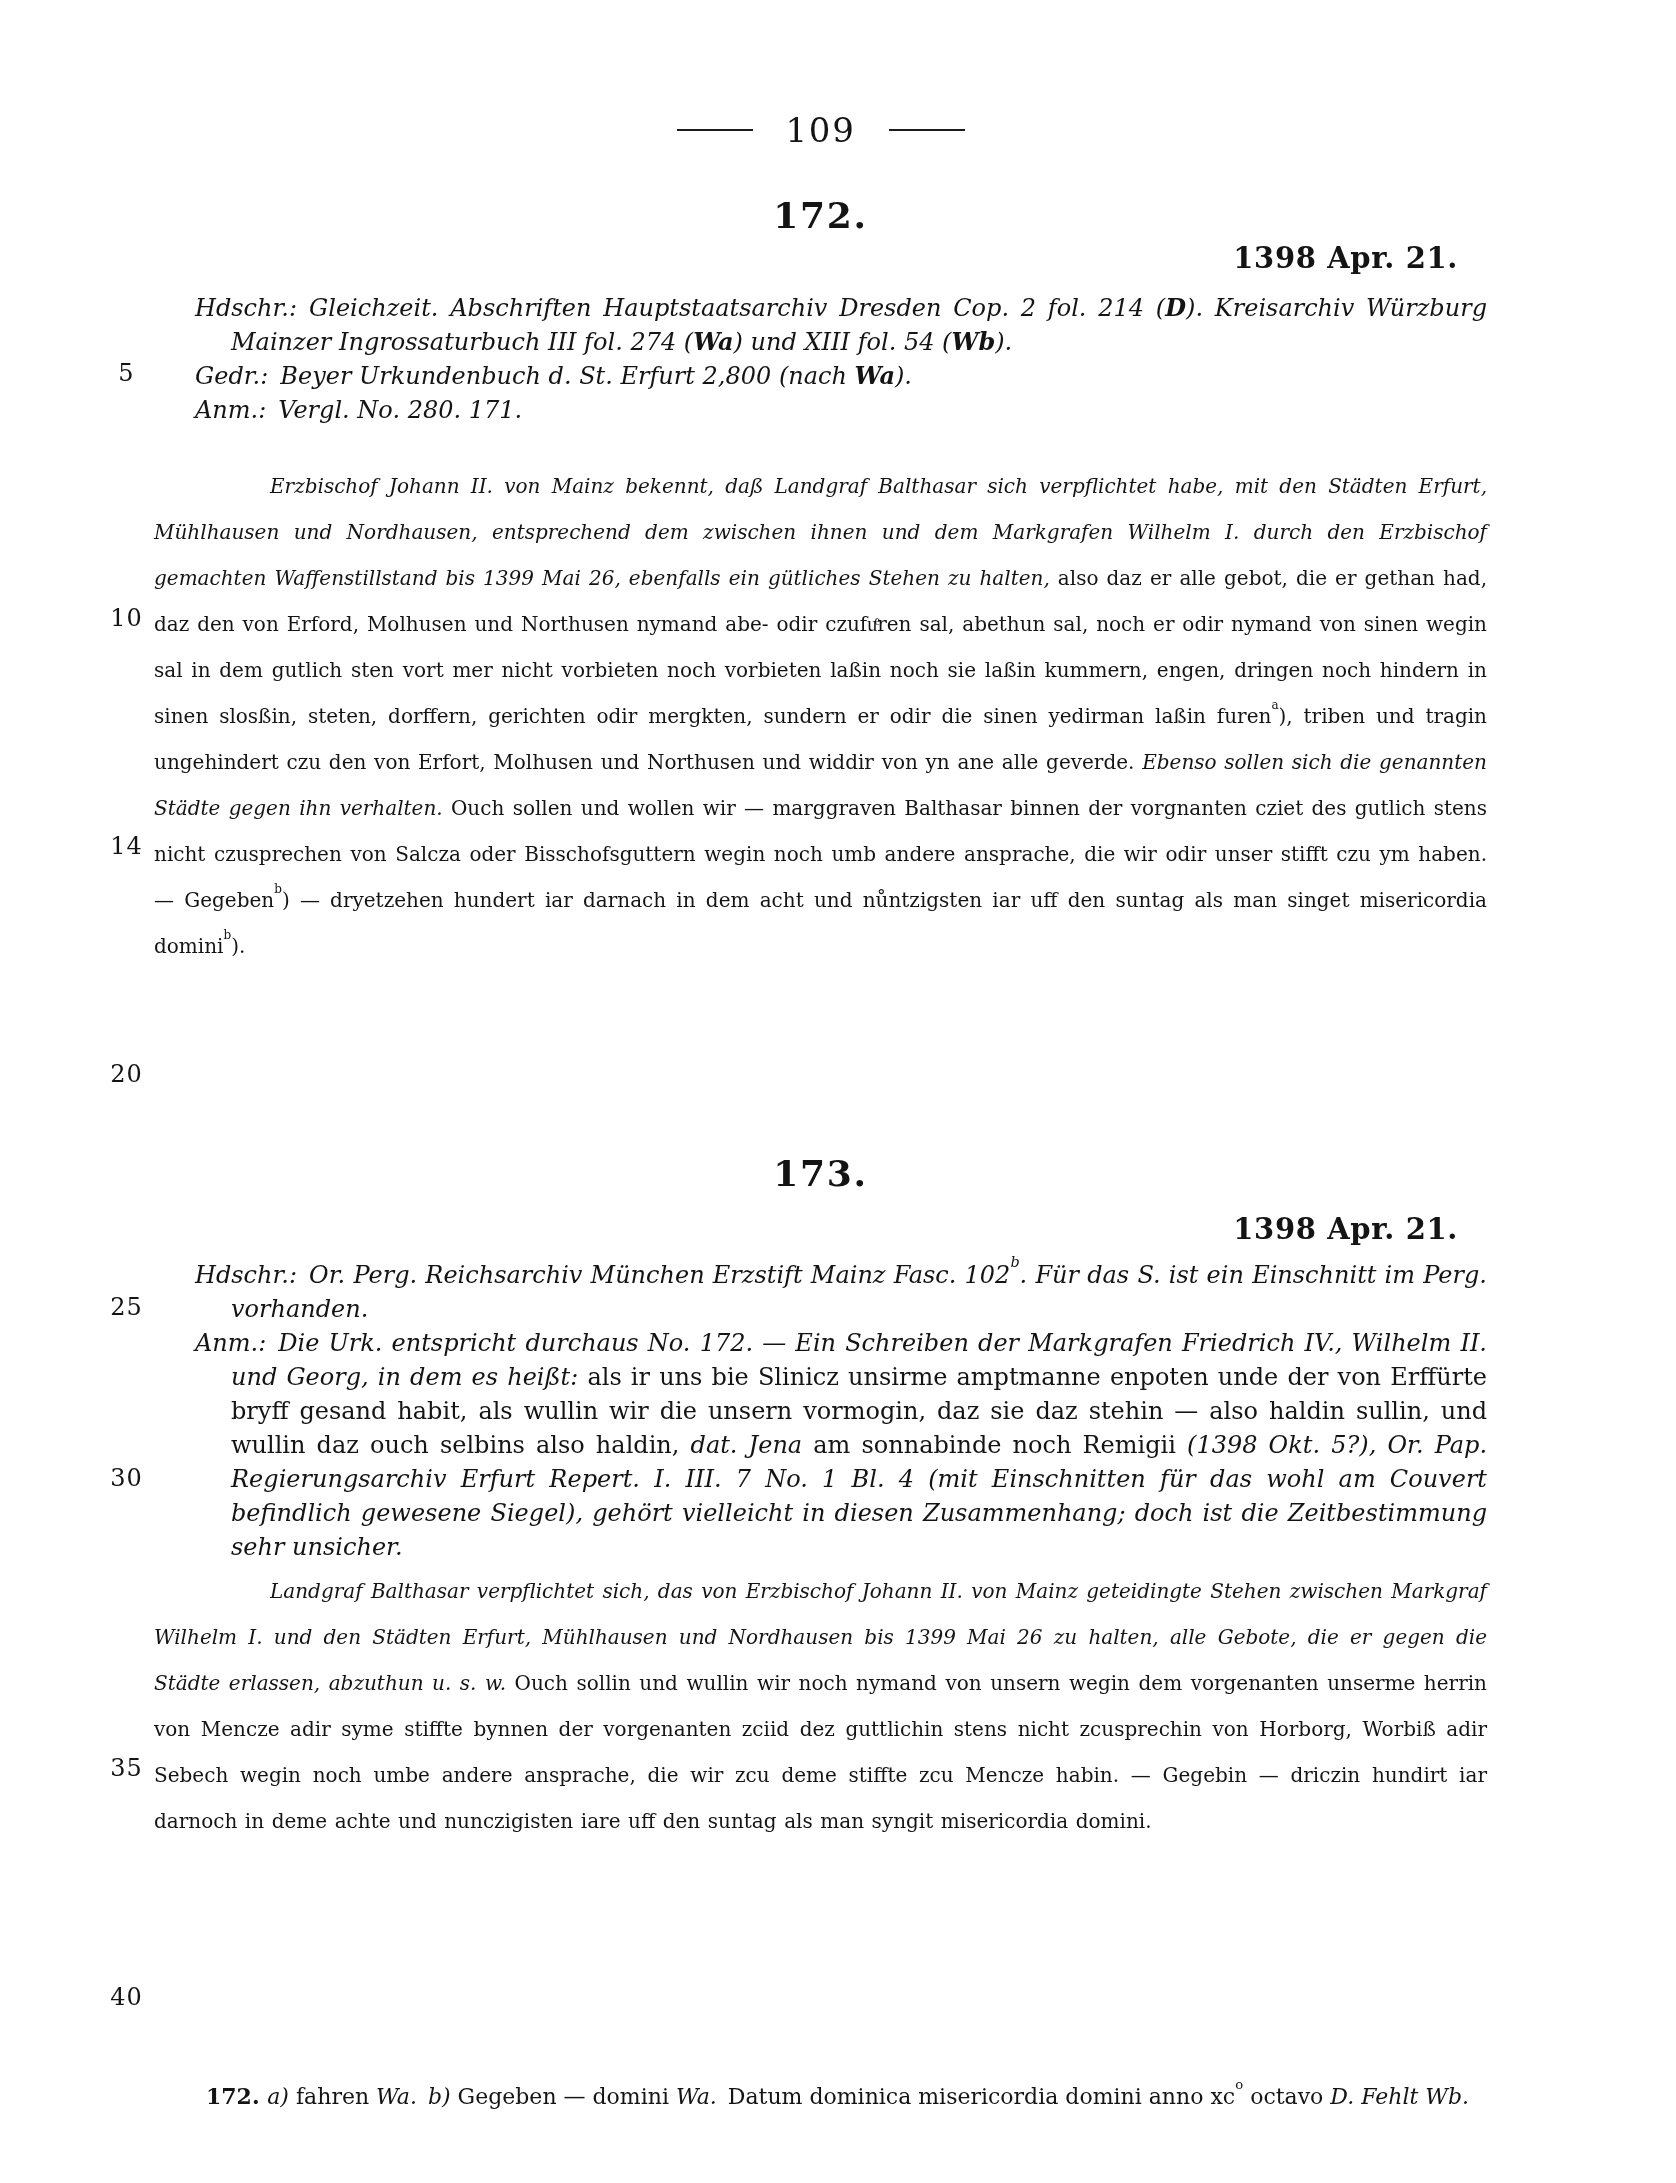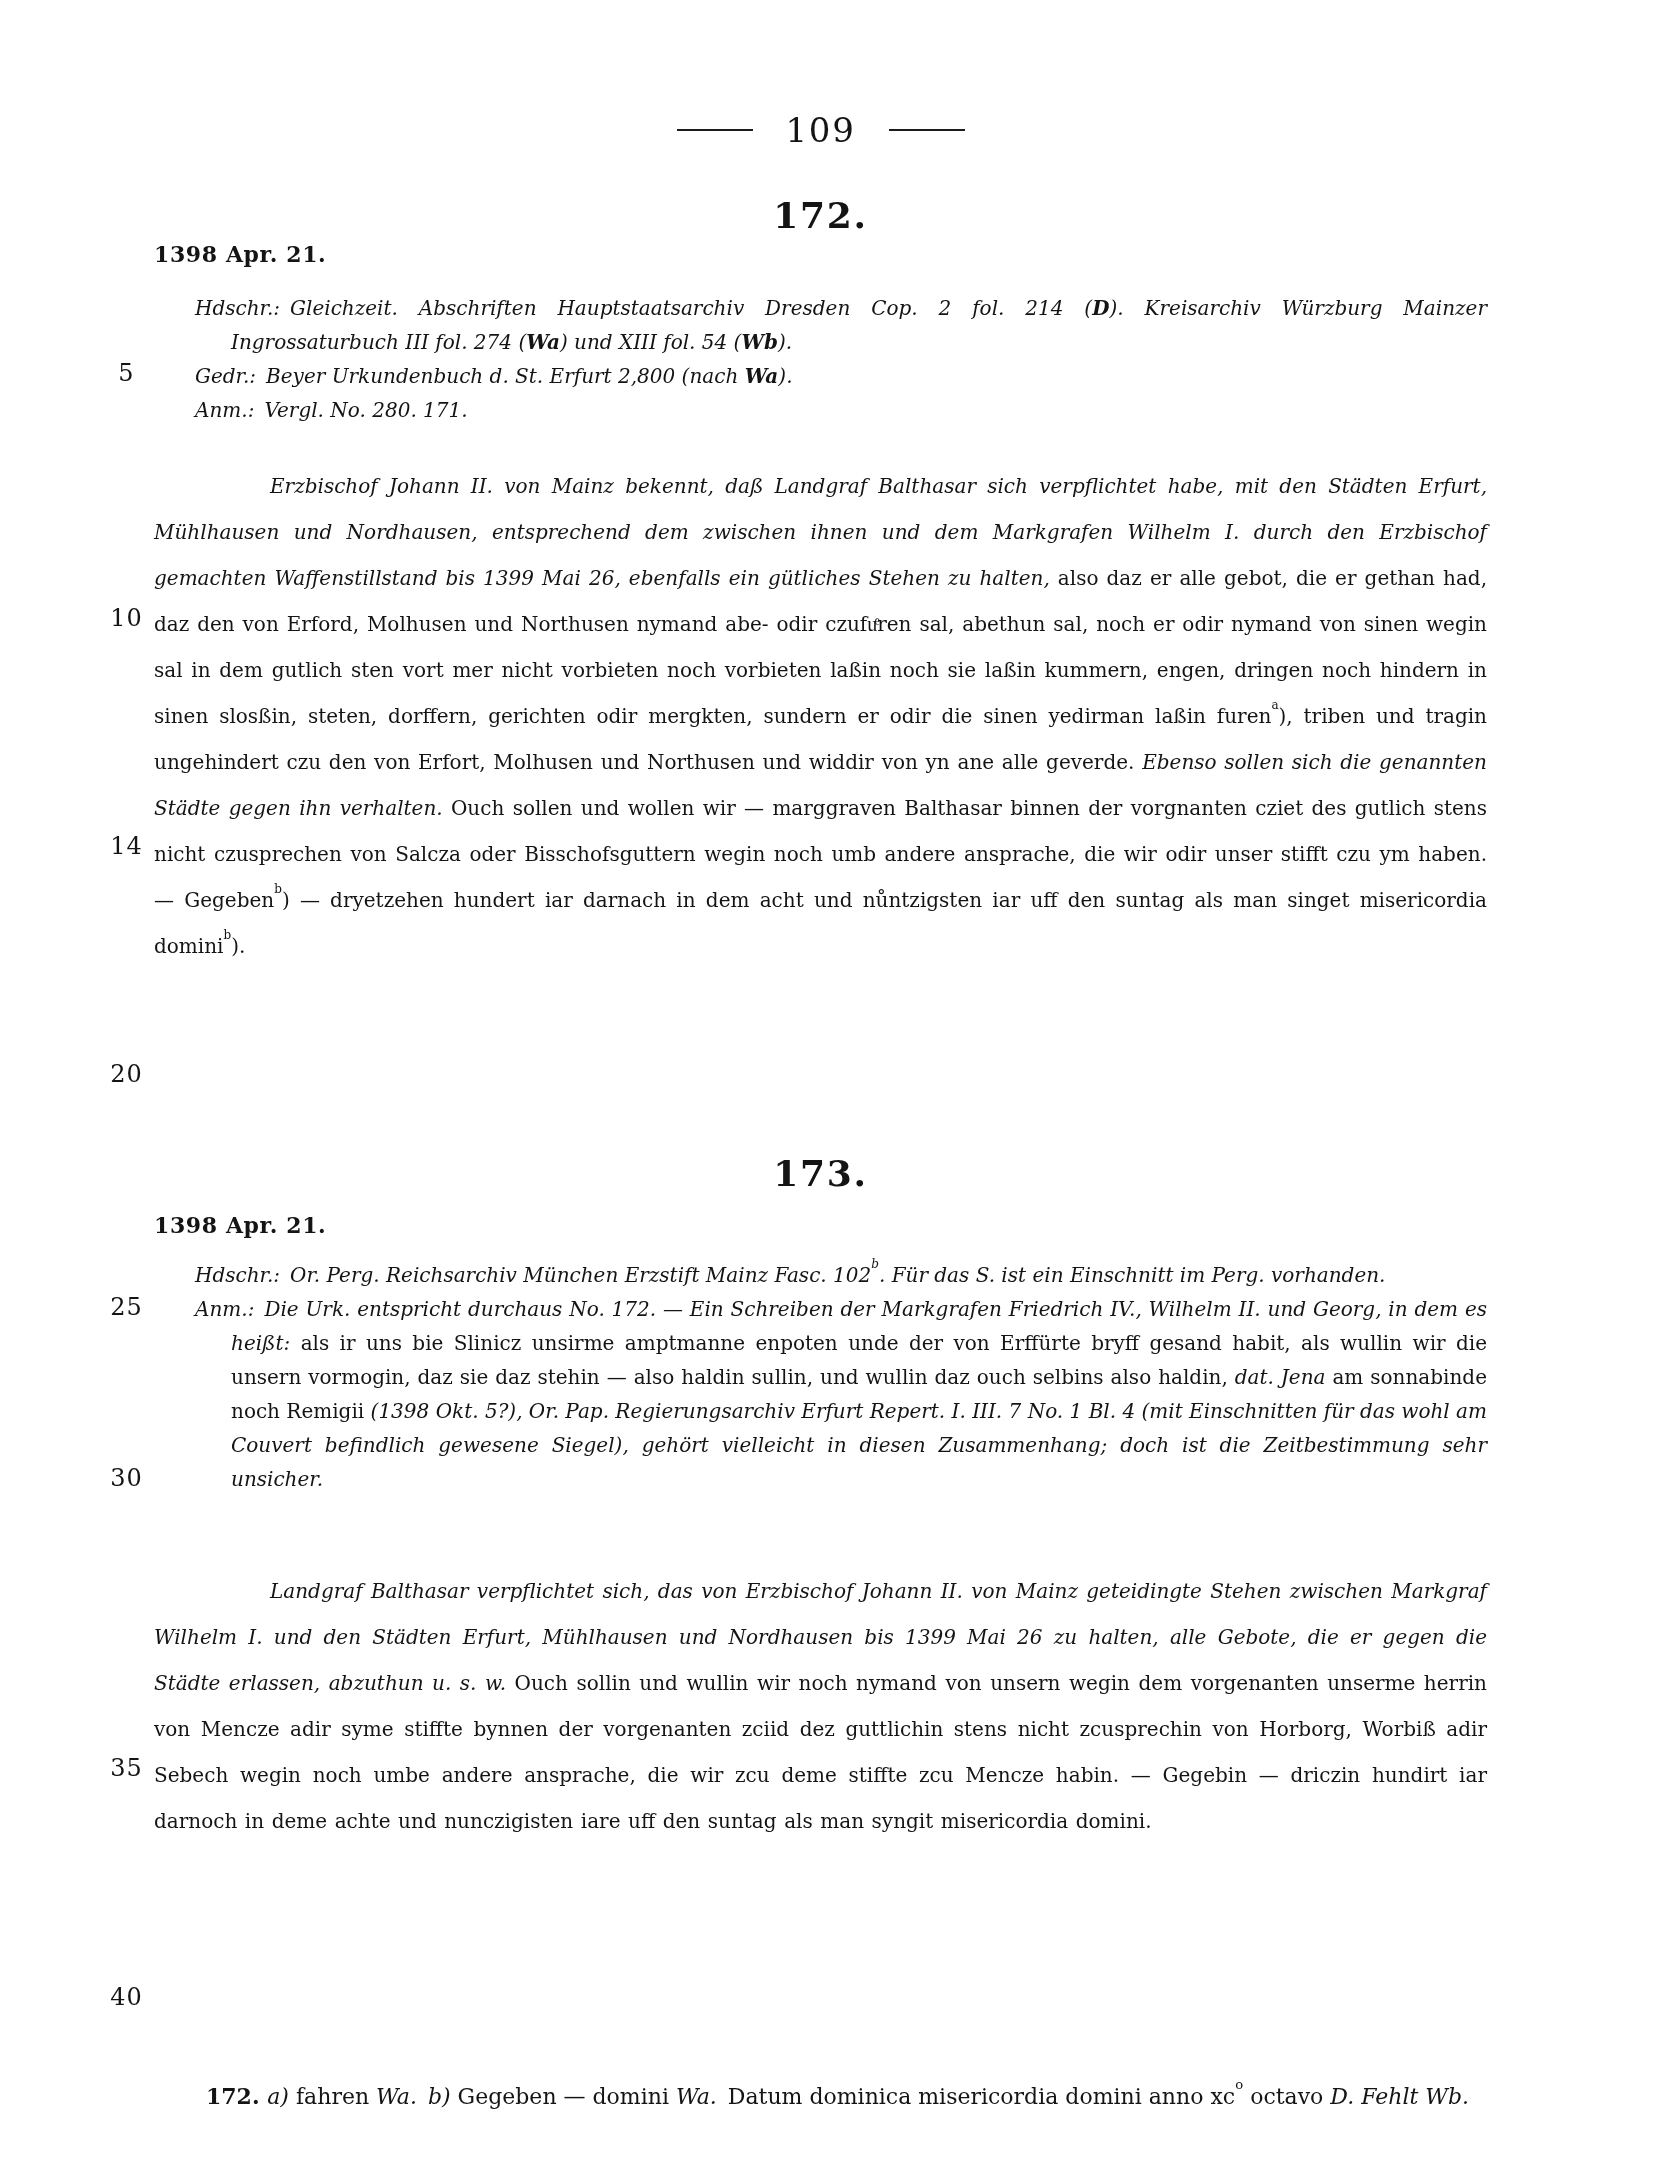--- a/index.html
+++ b/index.html
@@ -18,26 +18,26 @@
   .page-header{top:110px;display:flex;align-items:center;justify-content:center;gap:33px;}
   .page-number{font-size:34px;letter-spacing:1.7px;}
   .rule{display:inline-block;width:76px;height:2.8px;background:#1c1c1c;}
 
   
   .entry-number{text-align:center;font-size:36px;font-weight:700;letter-spacing:1.7px;}
   .h172{top:194px;}
   .h173{top:1152px;}
 
   
-  .entry-date{text-align:left;padding-right:29px;box-sizing:border-box;font-size:22px;font-weight:700;letter-spacing:0.6px;}
+  .entry-date{text-align:right;padding-right:29px;box-sizing:border-box;font-size:29px;font-weight:700;letter-spacing:0.6px;}
   .d172{top:241px;}
   .d173{top:1212px;}
 
   
-  .meta{font-size:20px;line-height:34px;text-align:justify;}
+  .meta{font-size:24px;line-height:34px;text-align:justify;}
   .meta-item{padding-left:77px;text-indent:-36px;}
   .m172{top:291px;}
   .m173{top:1258px;}
 
   
   .body-para{font-size:20px;line-height:46px;text-align:justify;text-indent:116px;word-spacing:0.06em;}
   .b172{top:463px;}
   .b173{top:1568px;}
 
   

